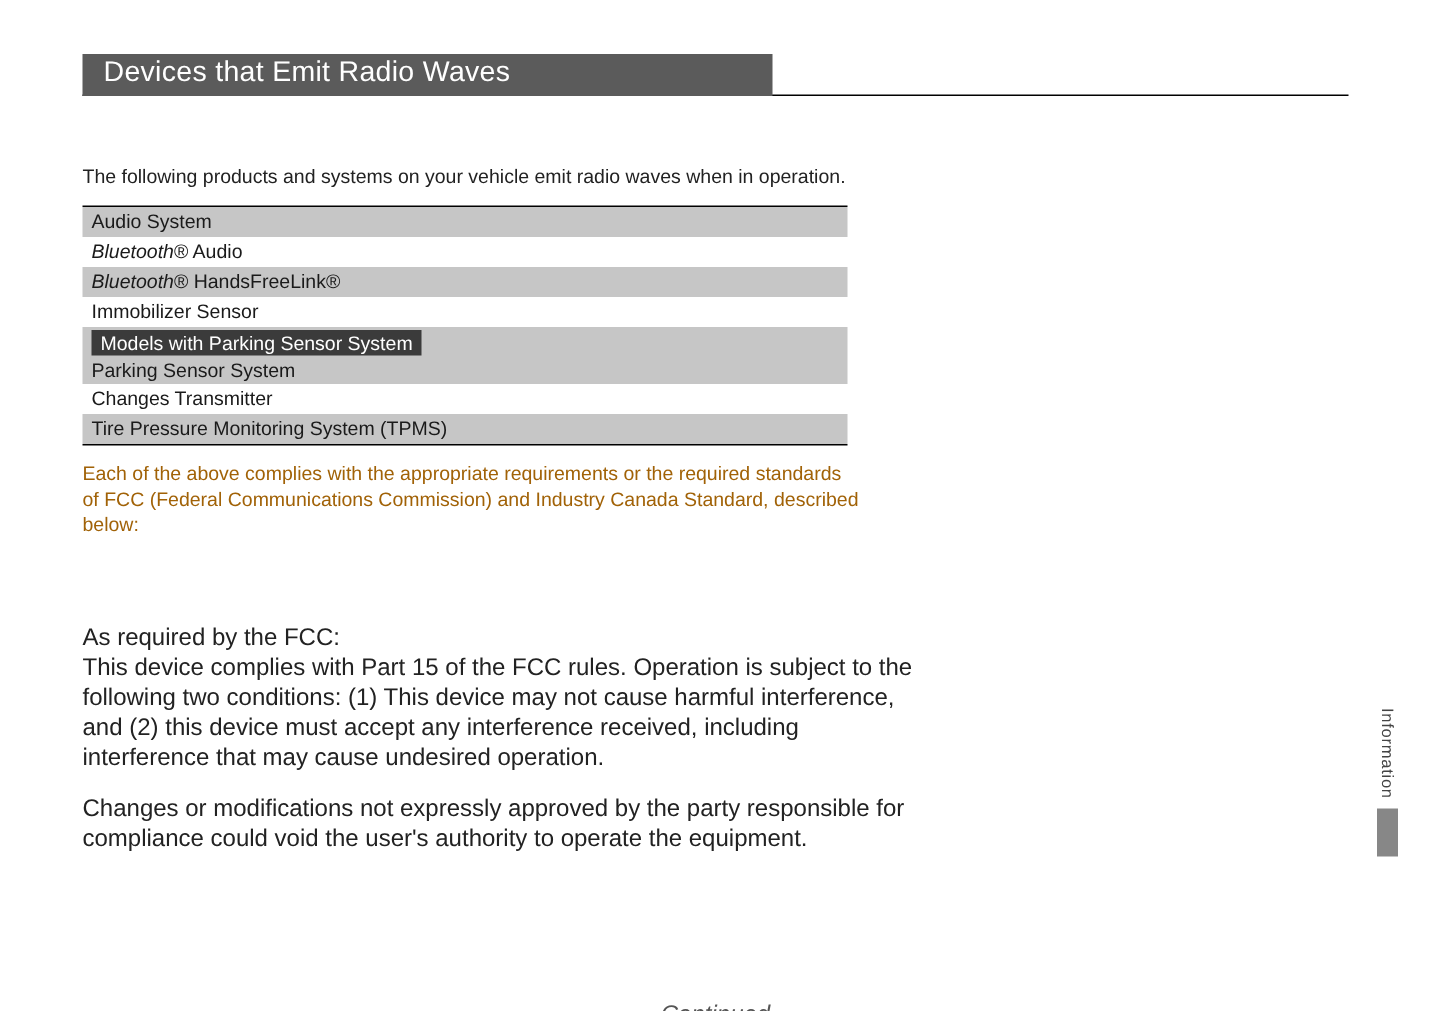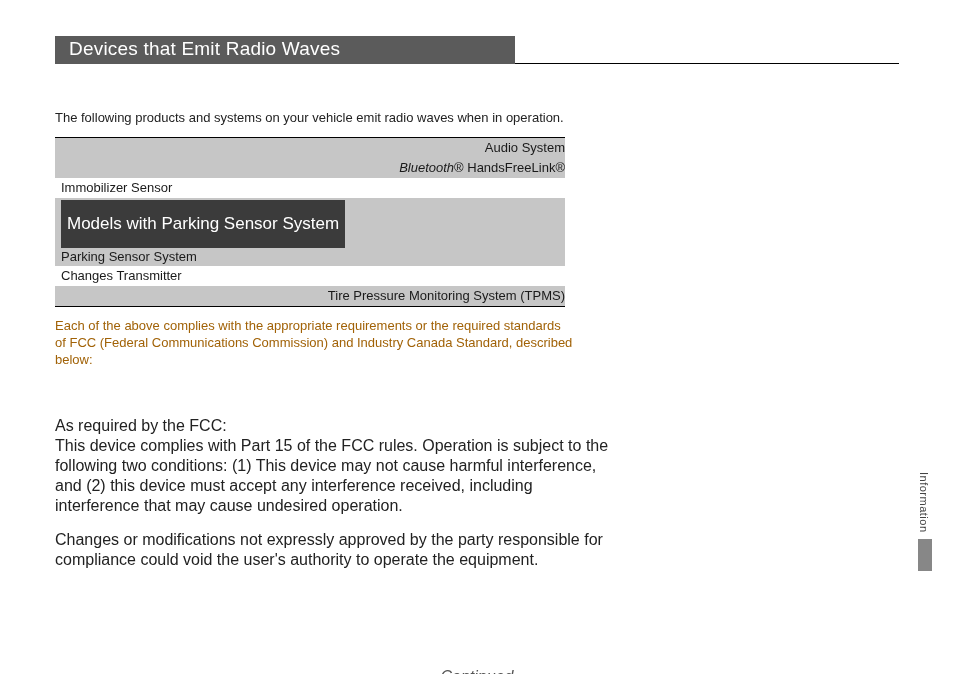--- a/index.html
+++ b/index.html
@@ -7,23 +7,23 @@
   .page { position: relative; width: 954px; height: 674px; margin-top: 32px; }
 
   .title-bar { position: absolute; top: 4px; left: 55px; right: 55px; height: 28px; border-bottom: 1px solid #000; }
   .title-box { display: inline-block; height: 28px; background: #5b5b5b; color: #fff; font-size: 19px; padding: 2px 175px 0 14px; letter-spacing: .2px; }
 
   .body { position: absolute; top: 78px; left: 55px; width: 520px; }
   .intro { font-size: 13px; color: #222; }
 
   .table { margin-top: 12px; width: 510px; border-top: 1px solid #000; border-bottom: 1px solid #000; }
   .row { font-size: 13px; line-height: 18px; padding: 1px 0 1px 6px; }
-  .shaded { background: #c6c6c6; text-align: right; }
+  .shaded { background: #c6c6c6; }
   .badge-row { background: #c6c6c6; padding: 2px 0 2px 6px; }
-  .badge { display:inline-block; background:#3b3b3b; color:#fff; font-size:17px; padding:14px 6px;text-align:right; }
+  .badge { display:inline-block; background:#3b3b3b; color:#fff; font-size:13px; padding:1px 6px;text-align:right; }
   .badge-line2 { font-size:13px; padding-top:1px; }
   .italic { font-style: italic; }
   .reg { font-style: normal; }
 
   .para { margin-top: 10px; font-size: 13px; line-height: 17px; color:#a16207; }
 
   .big { position:absolute; top:384px; left:55px; width:555px; font-size:16px; line-height:20px; color:#222; }
   .big p { margin-bottom:14px; }
 
   .side-tab { position:absolute; right:22px; top:440px; width:14px; text-align:center; }
@@ -39,20 +39,21 @@
 
   <div class="title-bar">
     <span class="title-box">Devices that Emit Radio Waves</span>
   </div>
 
   <div class="body">
     <p class="intro">The following products and systems on your vehicle emit radio waves when in operation.</p>
 
     <div class="table">
       <div class="row shaded">Audio System</div>
+      <div class="row"><span class="italic">Bluetooth</span><span class="reg">® Audio</span></div>
       <div class="row shaded"><span class="italic">Bluetooth</span><span class="reg">® HandsFreeLink®</span></div>
       <div class="row">Immobilizer Sensor</div>
       <div class="badge-row">
         <span class="badge">Models with Parking Sensor System</span>
         <div class="badge-line2">Parking Sensor System</div>
       </div>
       <div class="row">Changes Transmitter</div>
       <div class="row shaded">Tire Pressure Monitoring System (TPMS)</div>
     </div>
 

